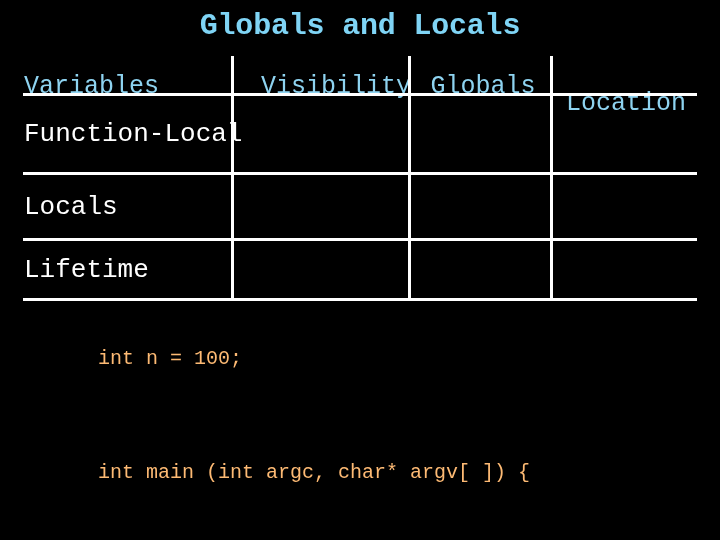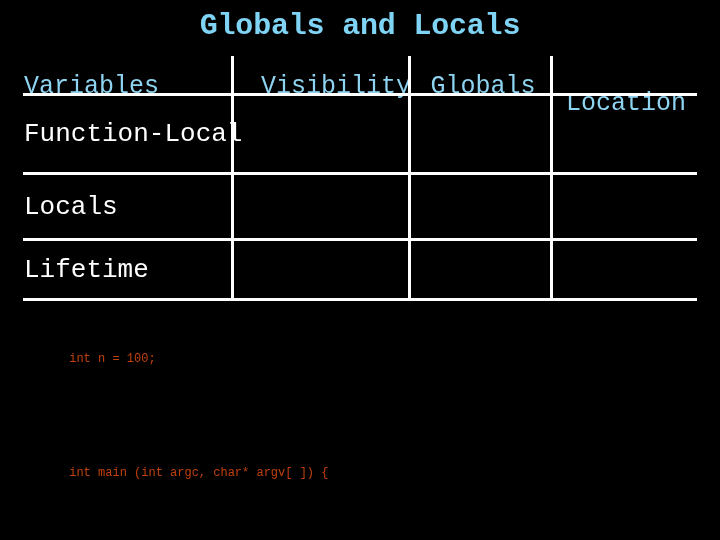--- a/index.html
+++ b/index.html
@@ -85,23 +85,23 @@
   }
 
   
   #code {
     position: absolute;
     left: 26px;
     top: 302px;
     width: 690px;
   }
   .code-line {
-    font-size: 12px;
+    font-size: 20px;
     line-height: 38px;
-    color: #c2410c;
+    color: #fdba74;
     white-space: pre;
     letter-spacing: 0px;
   }
   .code-line.indent {
     padding-left: 67px;
   }
   .hl {
     color: #6FC5E8;
   }
 </style>

